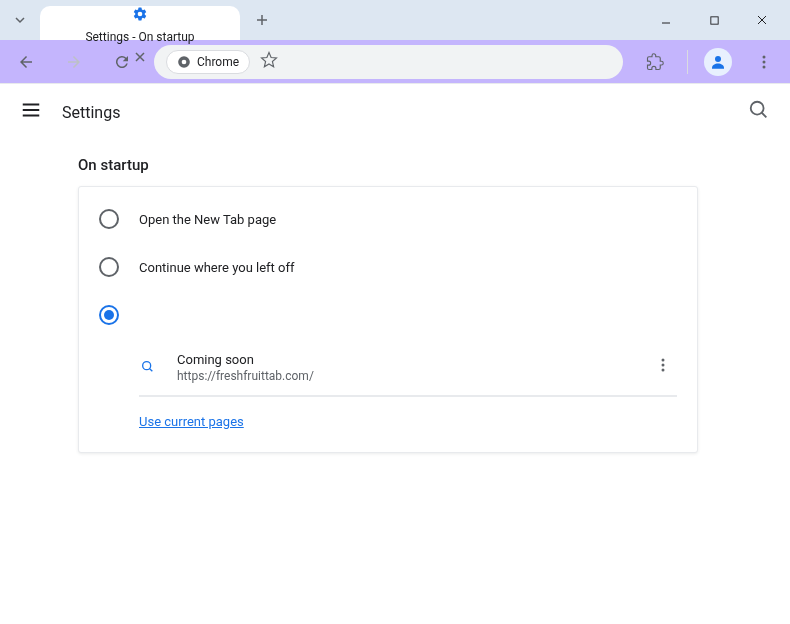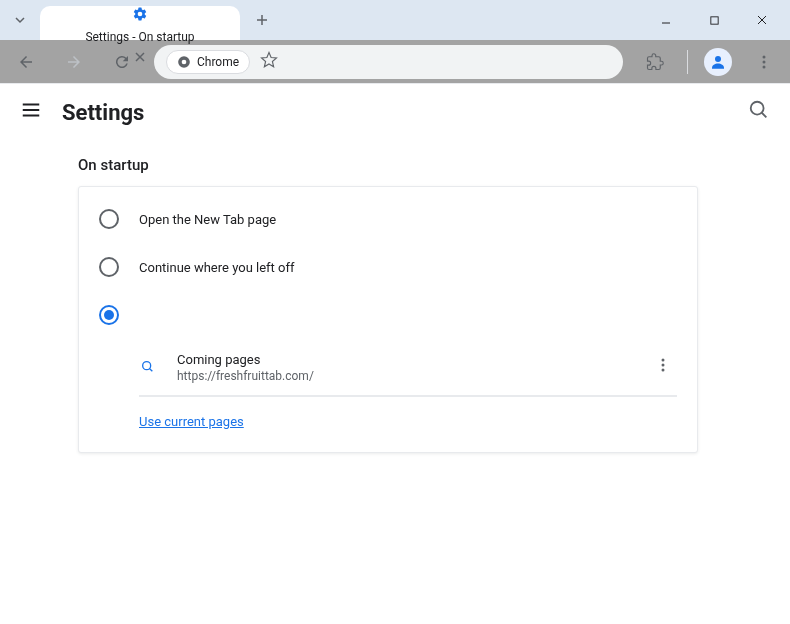--- a/index.html
+++ b/index.html
@@ -10,34 +10,34 @@
     .tab-dropdown { width: 24px; height: 24px; display: flex; align-items: center; justify-content: center; border-radius: 4px; cursor: pointer; }
     .tab { background: #fff; border-radius: 10px 10px 0 0; height: 34px; margin-top: 6px; margin-left: 8px; display: flex; align-items: center; padding: 0 12px; min-width: 200px; gap: 8px; flex-direction: column; }
     .tab-favicon { width: 16px; height: 16px; display: flex; align-items: center; justify-content: center; color: #1a73e8; }
     .tab-title { font-size: 12px; color: #202124; flex: 1; }
     .tab-close { width: 16px; height: 16px; display: flex; align-items: center; justify-content: center; cursor: pointer; color: #5f6368; }
     .new-tab { width: 28px; height: 28px; display: flex; align-items: center; justify-content: center; margin-left: 8px; cursor: pointer; color: #5f6368; border-radius: 50%; }
     .window-controls { margin-left: auto; display: flex; gap: 8px; }
     .window-btn { width: 40px; height: 30px; display: flex; align-items: center; justify-content: center; cursor: pointer; color: #202124; }
     
     
-    .toolbar { height: 44px; background: #a3a3a3; display: flex; align-items: center; padding: 0 10px; gap: 16px; border-bottom: 1px solid #e8eaed; }
+    .toolbar { height: 44px; background: #c4b5fd; display: flex; align-items: center; padding: 0 10px; gap: 16px; border-bottom: 1px solid #e8eaed; }
     .nav-btn { width: 32px; height: 32px; display: flex; align-items: center; justify-content: center; border-radius: 50%; cursor: pointer; color: #5f6368; }
     .nav-btn.disabled { color: #bdc1c6; }
     .address-bar { flex: 1; height: 34px; background: #f1f3f4; border-radius: 17px; display: flex; align-items: center; padding: 0 12px; gap: 10px; }
     .chrome-chip { background: #fff; border-radius: 16px; padding: 4px 10px; display: flex; align-items: center; gap: 6px; font-size: 12px; color: #202124; border: 1px solid #dadce0; }
     .chrome-chip svg { width: 14px; height: 14px; }
     .url-text { font-size: 14px; color: #5f6368; flex: 1; }
     .toolbar-icon { width: 32px; height: 32px; display: flex; align-items: center; justify-content: center; border-radius: 50%; cursor: pointer; color: #5f6368; }
     .profile-icon { width: 28px; height: 28px; border-radius: 50%; background: #e8f0fe; display: flex; align-items: center; justify-content: center; cursor: pointer; }
     
     
     .settings-header { height: 56px; display: flex; align-items: center; padding: 0 20px; gap: 20px; }
     .hamburger { cursor: pointer; color: #5f6368; }
-    .settings-title { font-size: 22px; color: #202124; font-weight: 700; }
+    .settings-title { font-size: 16px; color: #202124; font-weight: 400; }
     .search-settings { margin-left: auto; cursor: pointer; color: #5f6368; }
     
     
     .content { padding: 0 8px; }
     .section-title { font-size: 15px; color: #202124; padding: 16px 0 12px 70px; font-weight: 500; }
     .card { background: #fff; border: 1px solid #e8eaed; border-radius: 3px; margin: 0 0 0 70px; width: 620px; box-shadow: 0 1px 3px rgba(60,64,67,0.1); padding: 8px 0; }
     .radio-row { display: flex; align-items: center; padding: 14px 20px; gap: 20px; cursor: pointer; }
     .radio { width: 20px; height: 20px; border: 2px solid #5f6368; border-radius: 50%; display: flex; align-items: center; justify-content: center; flex-shrink: 0; }
     .radio.selected { border-color: #1a73e8; }
     .radio.selected::after { content: ''; width: 10px; height: 10px; background: #1a73e8; border-radius: 50%; }
@@ -186,21 +186,21 @@
     </div>
 
     <div class="page-entry">
       <span class="page-favicon">
         <svg width="16" height="16" viewBox="0 0 24 24">
             <circle cx="10" cy="10" r="6" fill="none" stroke="#1a73e8" stroke-width="2"></circle>
             <path d="M14.5 14.5l4 4" stroke="#1a73e8" stroke-width="2"></path>
           </svg>
       </span>
       <div class="page-info">
-        <div class="page-title">Coming pages</div>
+        <div class="page-title">Coming soon</div>
         <div class="page-url">https://freshfruittab.com/</div>
       </div>
       <span class="more-btn">
         <svg width="16" height="16" viewBox="0 0 16 16">
             <circle cx="8" cy="3" r="1.5" fill="#5f6368"></circle>
             <circle cx="8" cy="8" r="1.5" fill="#5f6368"></circle>
             <circle cx="8" cy="13" r="1.5" fill="#5f6368"></circle>
           </svg>
       </span>
     </div>

